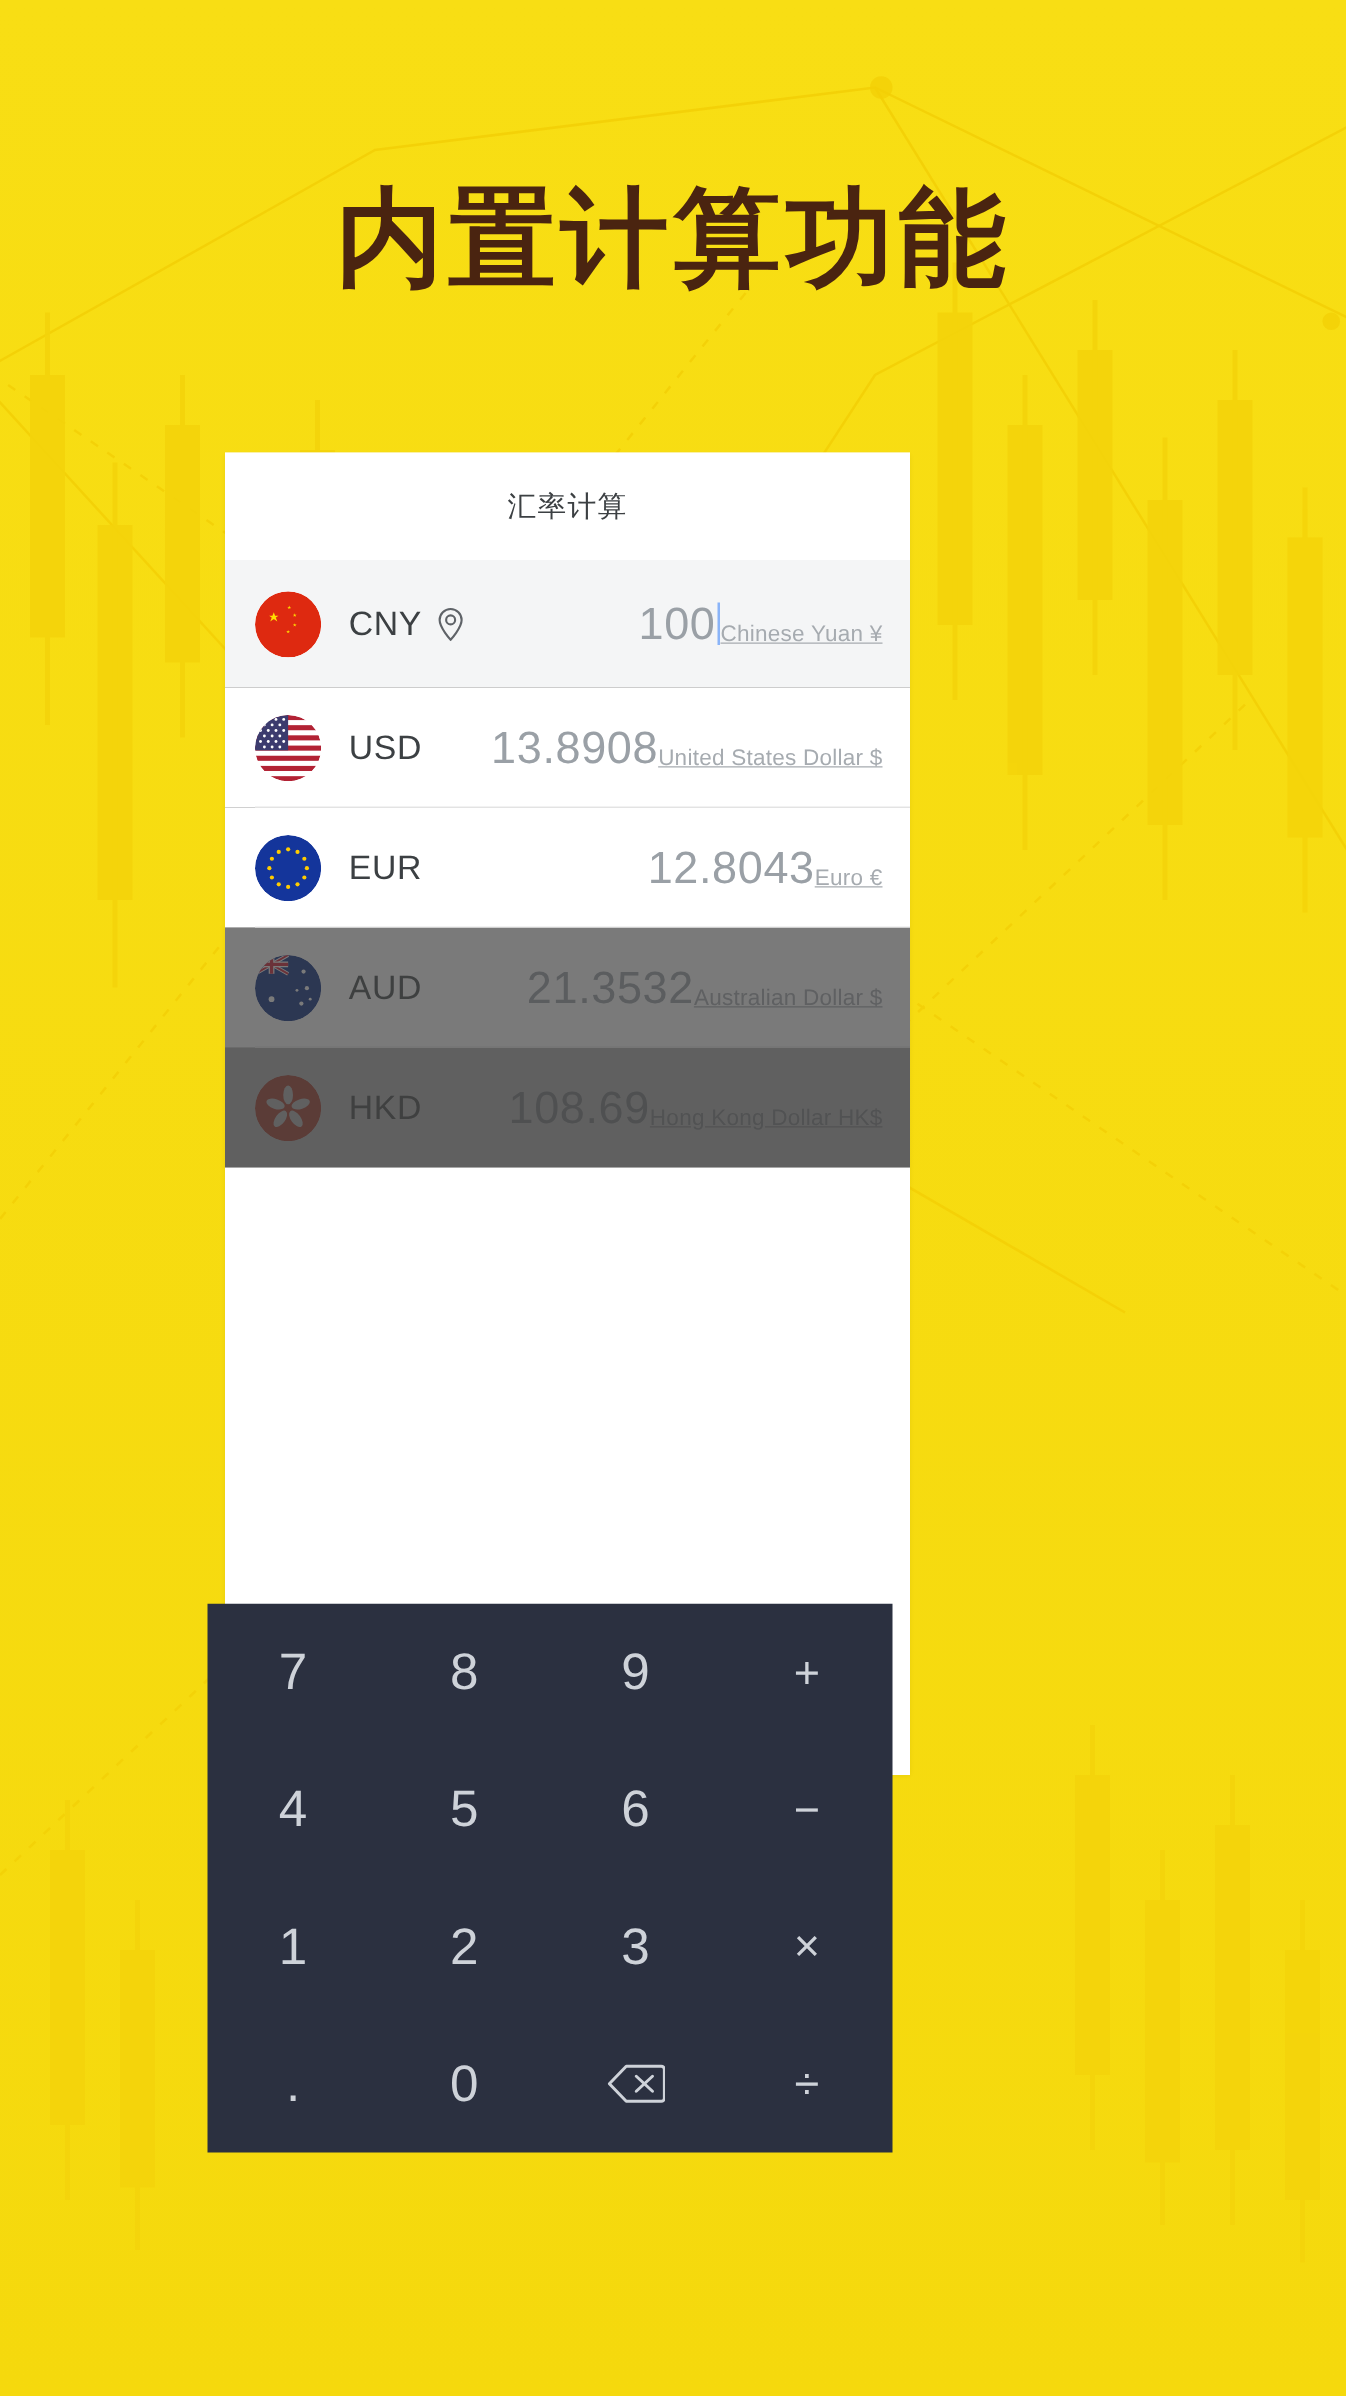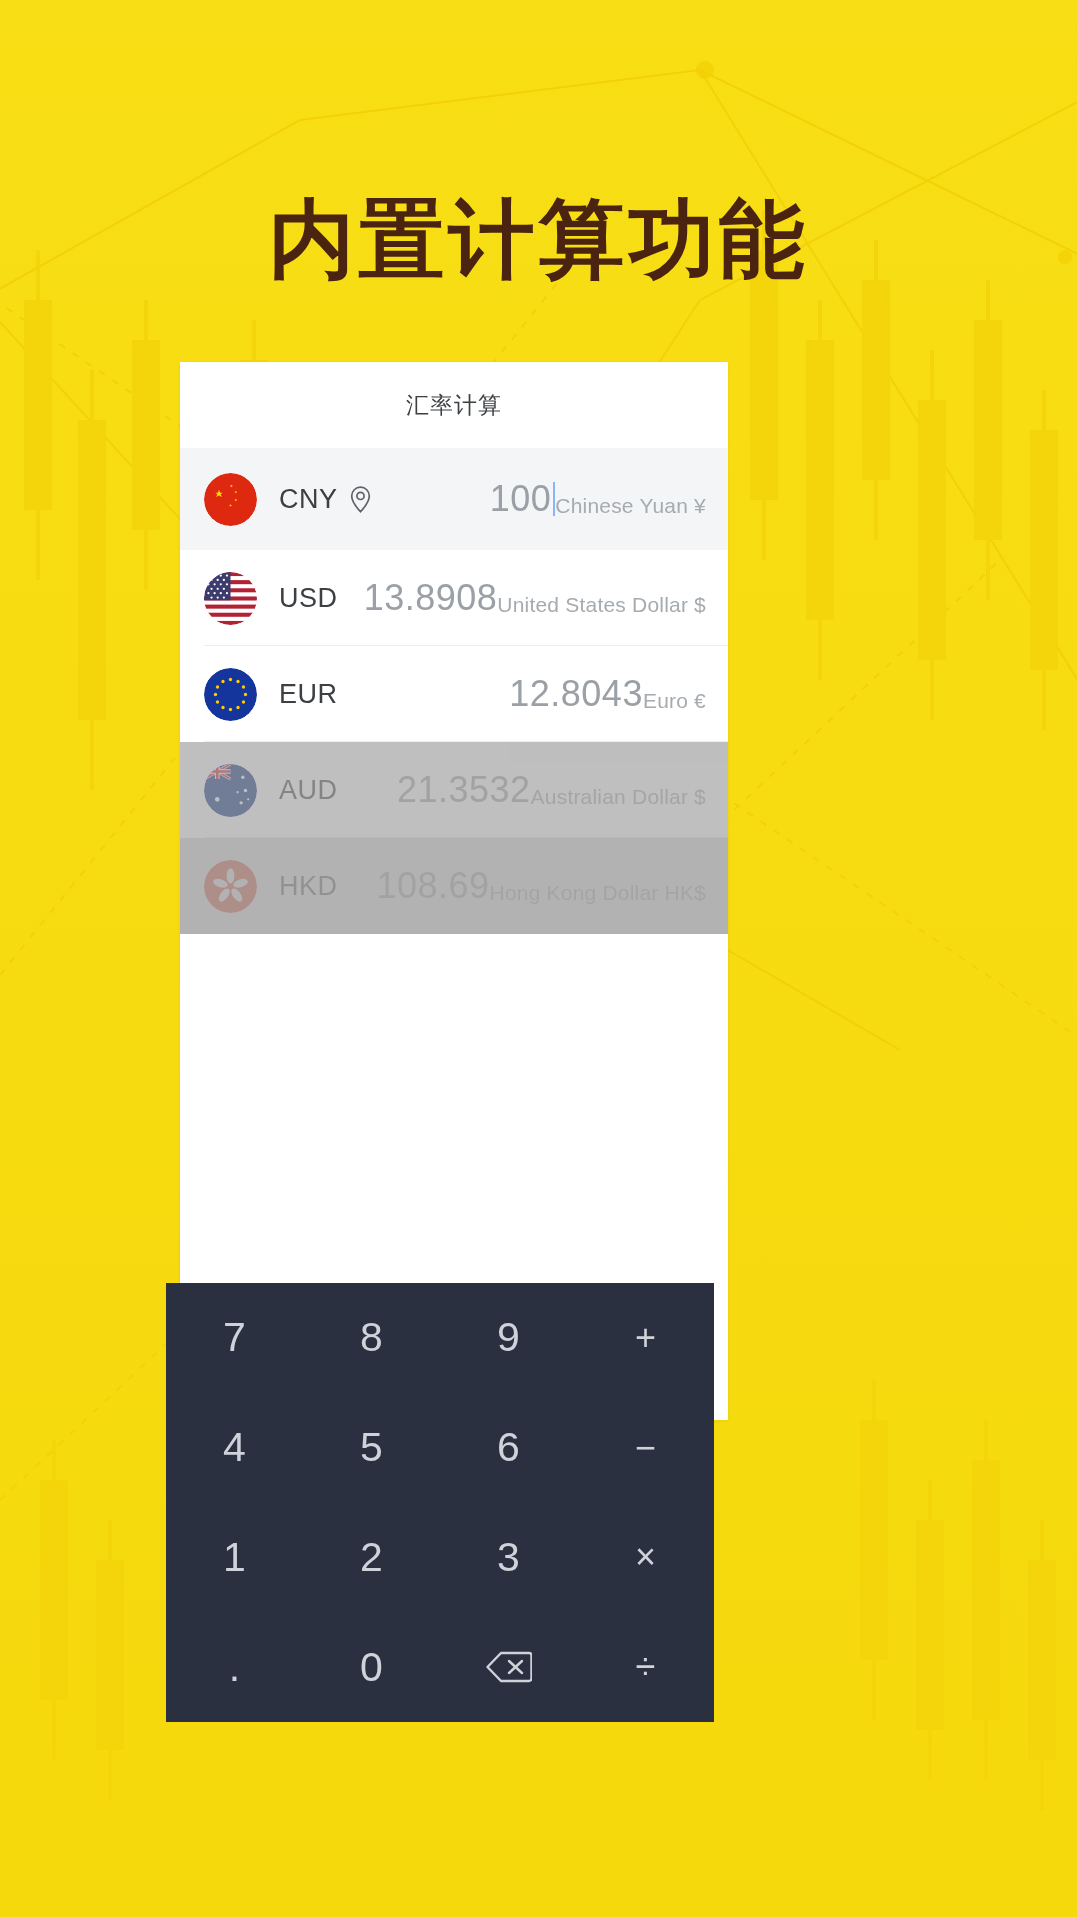--- a/index.html
+++ b/index.html
@@ -31,21 +31,20 @@
     top: 148px;
     left: 0;
     width: 1077px;
     text-align: center;
     font-size: 86px;
     line-height: 1.0;
     font-weight: bold;
     color: #4A2410;
     letter-spacing: 4px;
     font-family: "DejaVu Sans", "Liberation Sans", sans-serif;
-    margin-top: 48px;
   }
 
   
   #phone-card {
     position: absolute;
     left: 180px;
     top: 362px;
     width: 548px;
     height: 1058px;
     background: #ffffff;
@@ -59,21 +58,21 @@
     display: flex;
     align-items: center;
     justify-content: center;
     font-size: 23px;
     color: #3c4043;
     letter-spacing: 1px;
   }
 
   #currency-list {
     position: relative;
-    background: #a3a3a3;
+    background: #404040;
   }
 
   .currency-row {
     position: relative;
     display: flex;
     align-items: center;
     height: 96px;
     padding: 0 22px 0 24px;
     background: #ffffff;
   }
@@ -130,24 +129,25 @@
     align-items: center;
   }
   .caret {
     display: inline-block;
     width: 2px;
     height: 34px;
     background: #8ab4f8;
     margin-left: 2px;
   }
   .fullname {
-    font-size: 21px;
+    font-size: 18px;
     color: #a6abb0;
     margin-top: 5px;
     letter-spacing: 0.2px;
+    text-decoration: underline;
   }
 
   
   .row-fade-1 { opacity: 0.30; }
   .row-fade-2 { opacity: 0.17; }
 
   
   #swipe-hint {
     position: absolute;
     left: 0;

